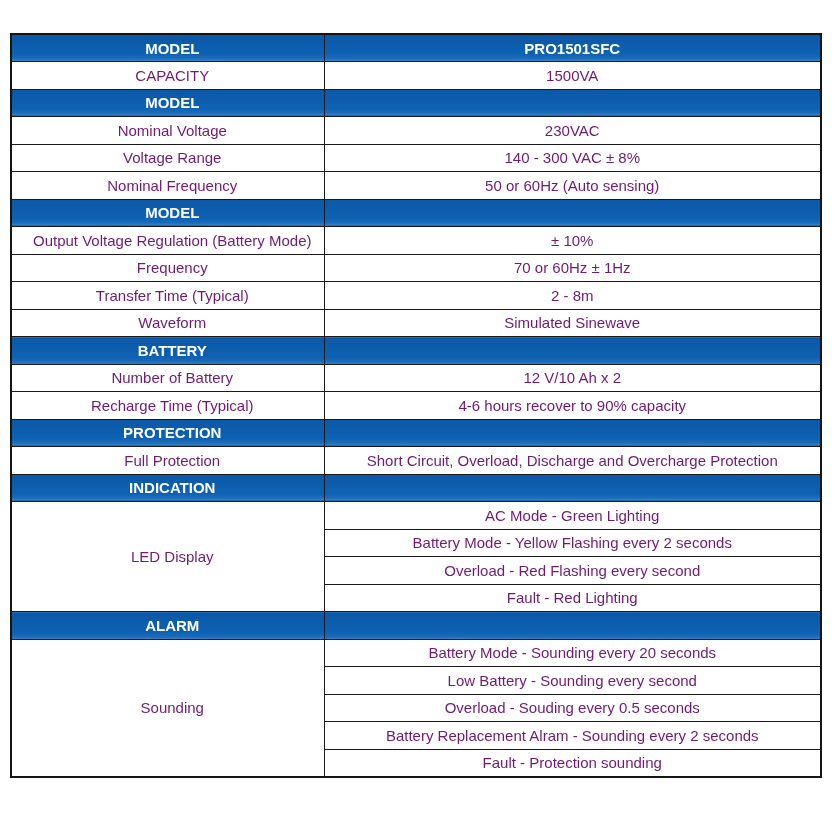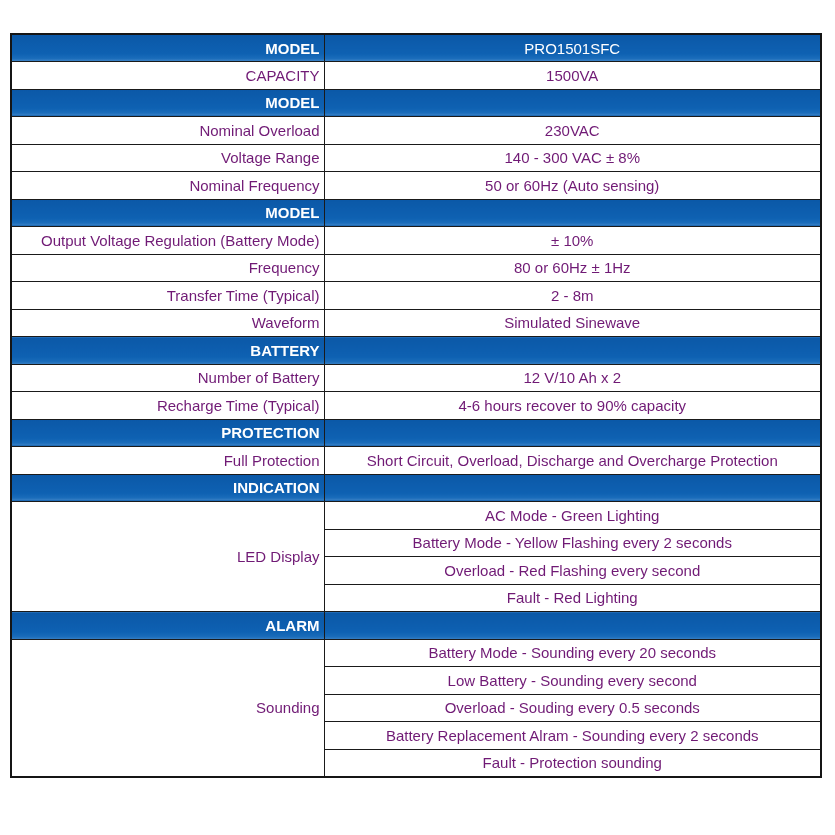--- a/index.html
+++ b/index.html
@@ -26,32 +26,32 @@
     border: 1px solid #1a1a1a;
     height: 27.5px;
     font-size: 15px;
     color: #701a75;
     padding: 0;
     vertical-align: middle;
     overflow: hidden;
     white-space: nowrap;
   }
   td.lbl {
-    text-align: right;
+    text-align: center;
     padding-left: 13px;
     padding-right: 4px;
   }
   td.val { text-align: center; }
   tr.sec td {
     background: linear-gradient(180deg, #0b58a7 0%, #0e61b2 72%, #1a6cba 90%, #3c82c6 100%);
     color: #ffffff;
     font-weight: bold;
     font-size: 15px;
   }
-  tr.sec td.val { font-weight: normal; }
+  tr.sec td.val { font-weight: bold; }
 </style>
 </head>
 <body>
 
 <div class="page">
   <table class="spec">
     <colgroup>
         <col class="c1">
         <col class="c2">
       </colgroup>
@@ -65,21 +65,21 @@
       <tr>
         <td class="lbl">CAPACITY</td>
         <td class="val">1500VA</td>
       </tr>
 
       <tr class="sec">
         <td class="lbl">MODEL</td>
         <td></td>
       </tr>
       <tr>
-        <td class="lbl">Nominal Overload</td>
+        <td class="lbl">Nominal Voltage</td>
         <td class="val">230VAC</td>
       </tr>
       <tr>
         <td class="lbl">Voltage Range</td>
         <td class="val">140 - 300 VAC ± 8%</td>
       </tr>
       <tr>
         <td class="lbl">Nominal Frequency</td>
         <td class="val">50 or 60Hz (Auto sensing)</td>
       </tr>
@@ -87,21 +87,21 @@
       <tr class="sec">
         <td class="lbl">MODEL</td>
         <td></td>
       </tr>
       <tr>
         <td class="lbl">Output Voltage Regulation (Battery Mode)</td>
         <td class="val">± 10%</td>
       </tr>
       <tr>
         <td class="lbl">Frequency</td>
-        <td class="val">80 or 60Hz ± 1Hz</td>
+        <td class="val">70 or 60Hz ± 1Hz</td>
       </tr>
       <tr>
         <td class="lbl">Transfer Time (Typical)</td>
         <td class="val">2 - 8m</td>
       </tr>
       <tr>
         <td class="lbl">Waveform</td>
         <td class="val">Simulated Sinewave</td>
       </tr>
 

